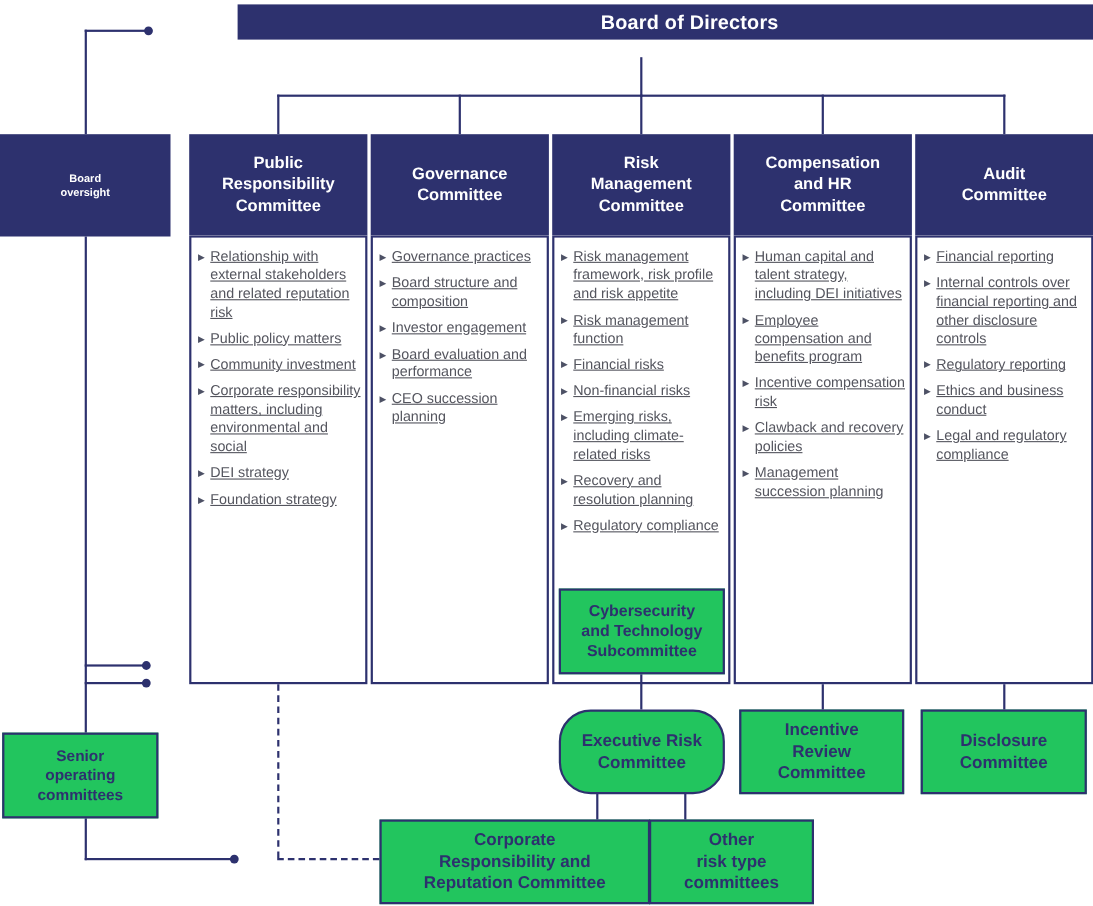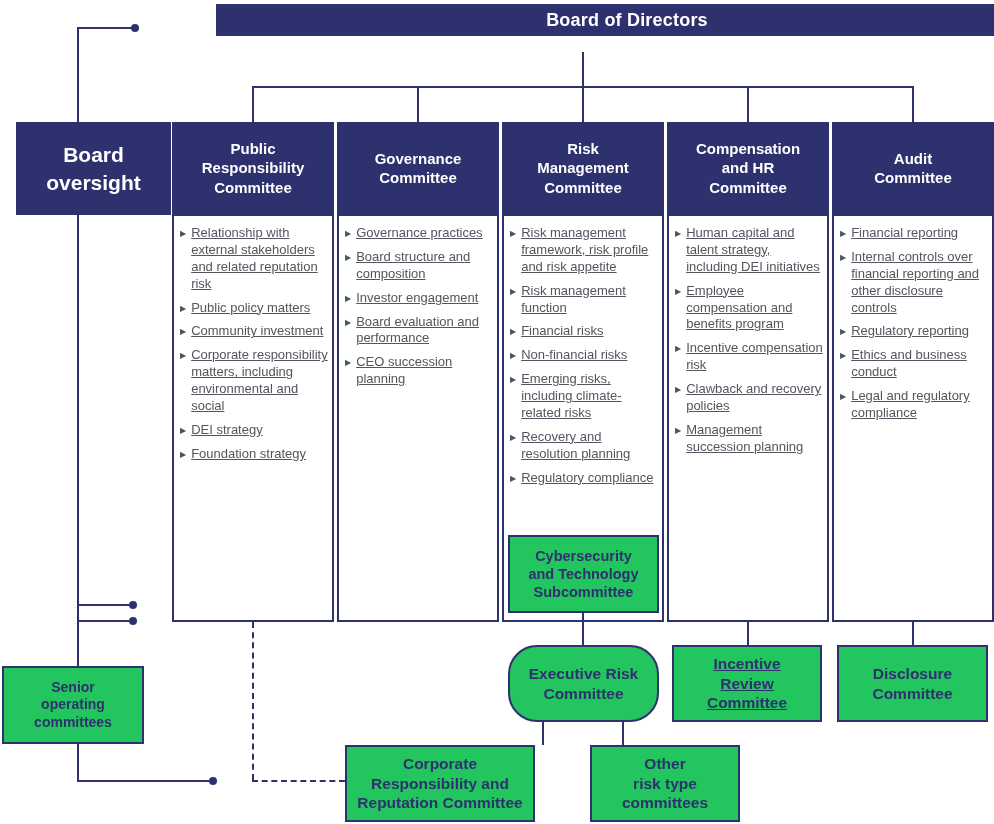--- a/index.html
+++ b/index.html
@@ -3,44 +3,44 @@
 <meta charset="utf-8">
 <style>
   html,body{margin:0;padding:0;background:#ffffff;}
   #page{position:relative;width:994px;height:824px;background:#ffffff;
         font-family:"Liberation Sans",sans-serif;overflow:hidden;}
 
   .navybox{position:absolute;background:#2d316e;color:#ffffff;
            display:flex;align-items:center;justify-content:center;
            text-align:center;font-weight:bold;white-space:pre-line;}
   #banner{left:172px;top:4px;width:822px;height:32px;font-size:18px;letter-spacing:.2px;margin-left:44px;}
-  #board-oversight{left:16px;top:122px;width:155px;height:93px;font-size:21px;line-height:1.3;}
+  #board-oversight{left:0px;top:122px;width:155px;height:93px;font-size:10px;line-height:1.3;}
 
   .col-header{position:absolute;top:122px;height:92px;width:162px;background:#2d316e;
               color:#ffffff;font-weight:bold;font-size:15px;line-height:1.28;
               display:flex;align-items:center;justify-content:center;text-align:center;
               white-space:pre-line;}
   .col-body{position:absolute;top:214px;height:408px;width:162px;background:#ffffff;
             border:2px solid #2d316e;box-sizing:border-box;}
   .c1{left:172px}.c2{left:337px}.c3{left:502px}.c4{left:667px}.c5{left:832px}
 
   ul.bullets{list-style:none;margin:0;padding:9px 3px 0 6px;}
   ul.bullets li{display:flex;align-items:flex-start;margin-bottom:7px;}
   ul.bullets .marker{flex:0 0 auto;font-size:8px;color:#4d5165;padding-top:4px;margin-right:5px;}
   ul.bullets .btext{font-size:13px;line-height:1.3;color:#54555e;text-decoration:underline;}
 
   .graybox{position:absolute;background:#22c55e;border:2px solid #2d316e;box-sizing:border-box;
            color:#2d316e;font-weight:bold;text-align:center;white-space:pre-line;
            display:flex;align-items:center;justify-content:center;line-height:1.25;}
   #subcommittee{left:508px;top:535px;width:151px;height:78px;font-size:14.5px;}
   #senior-operating{left:2px;top:666px;width:142px;height:78px;font-size:14px;}
   #executive-risk{left:508px;top:645px;width:151px;height:77px;font-size:15.5px;border-radius:29px;}
-  #incentive-review{left:672px;top:645px;width:150px;height:77px;font-size:15.5px;text-decoration:underline;}
+  #incentive-review{left:672px;top:645px;width:150px;height:77px;font-size:15.5px;}
   #disclosure{left:837px;top:645px;width:151px;height:77px;font-size:15.5px;}
-  #corporate-responsibility{left:345px;top:745px;width:190px;height:77px;font-size:15.5px;}
+  #corporate-responsibility{left:345px;top:745px;width:246px;height:77px;font-size:15.5px;}
   #other-risk{left:590px;top:745px;width:150px;height:77px;font-size:15.5px;}
 
   .line{position:absolute;background:#2d316e;}
   .dot{position:absolute;width:8px;height:8px;border-radius:50%;background:#2d316e;}
   .dashv{position:absolute;width:0;border-left:2px dashed #2d316e;}
   .dashh{position:absolute;height:0;border-top:2px dashed #2d316e;}
 </style>
 </head>
 <body>
 

